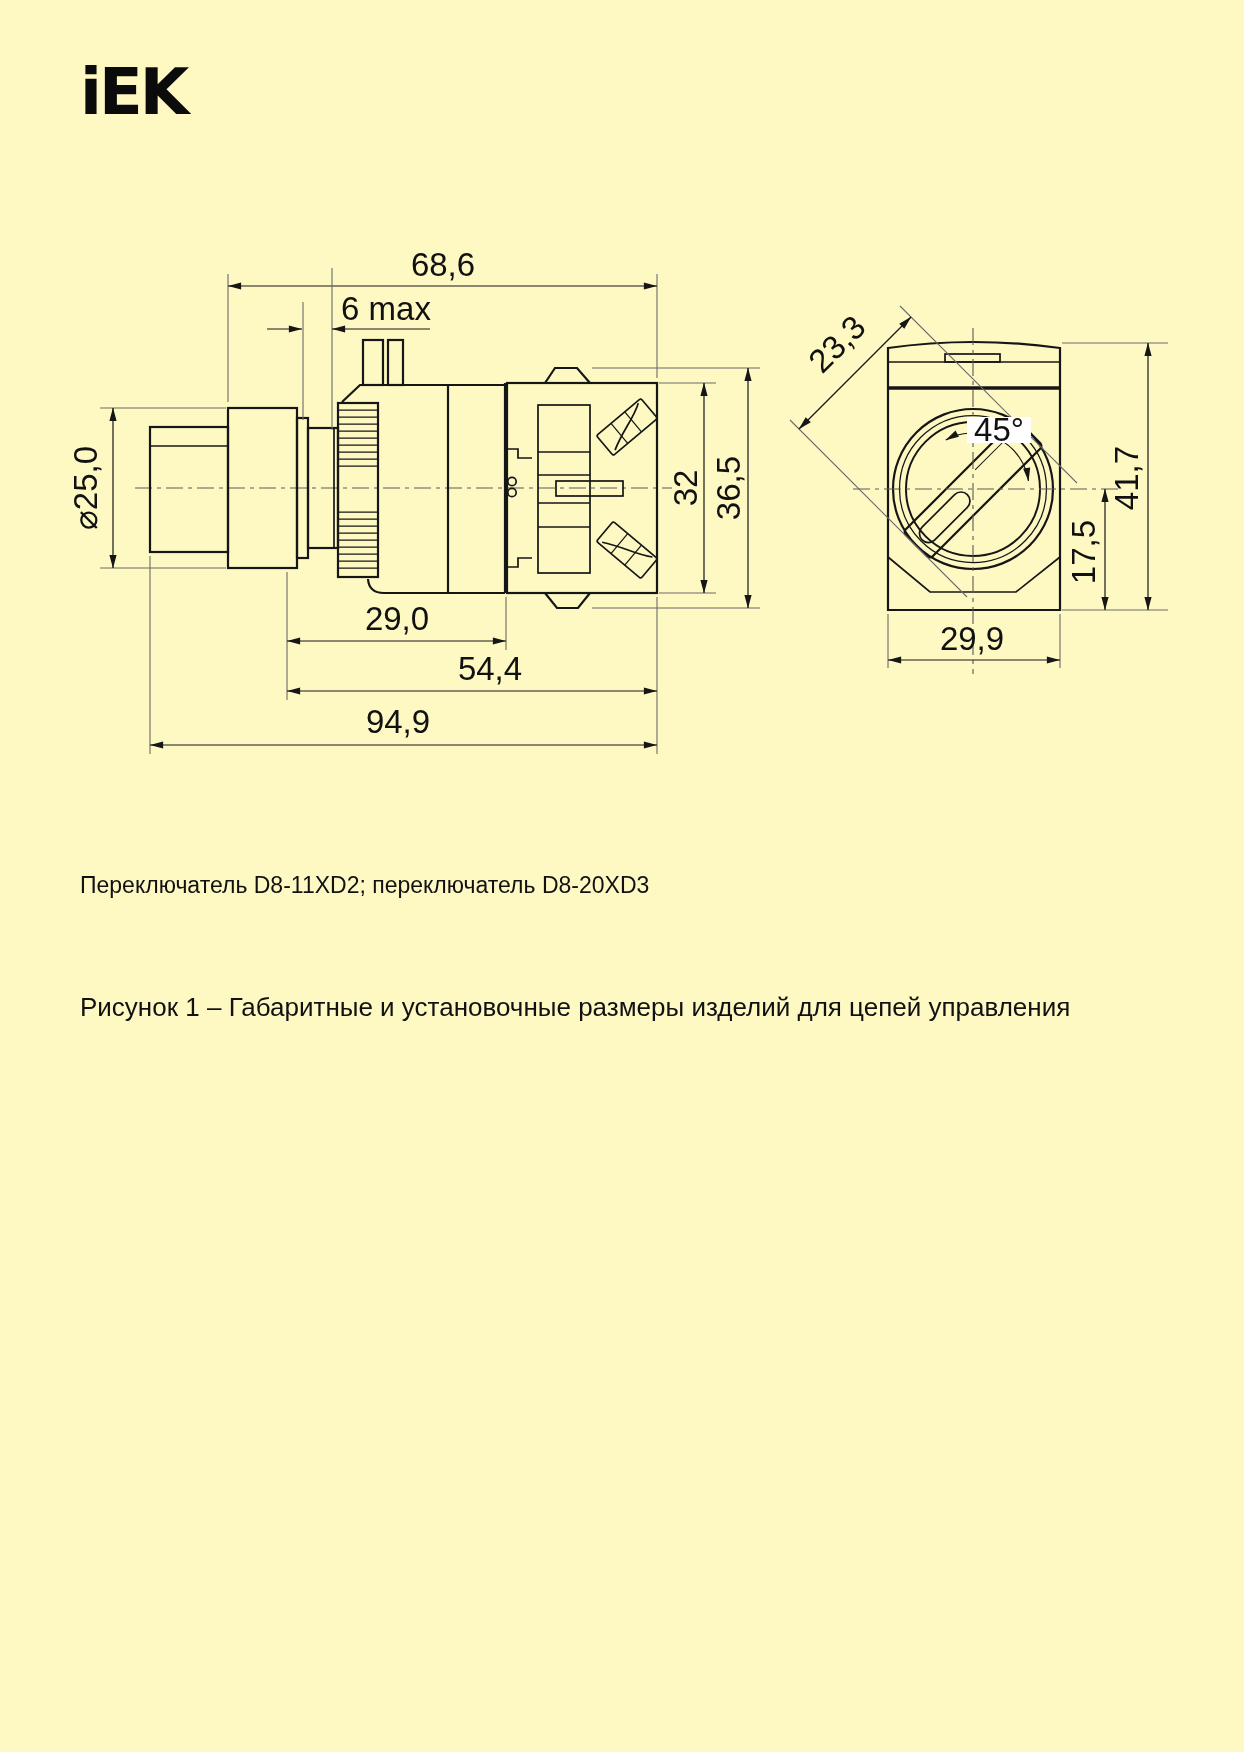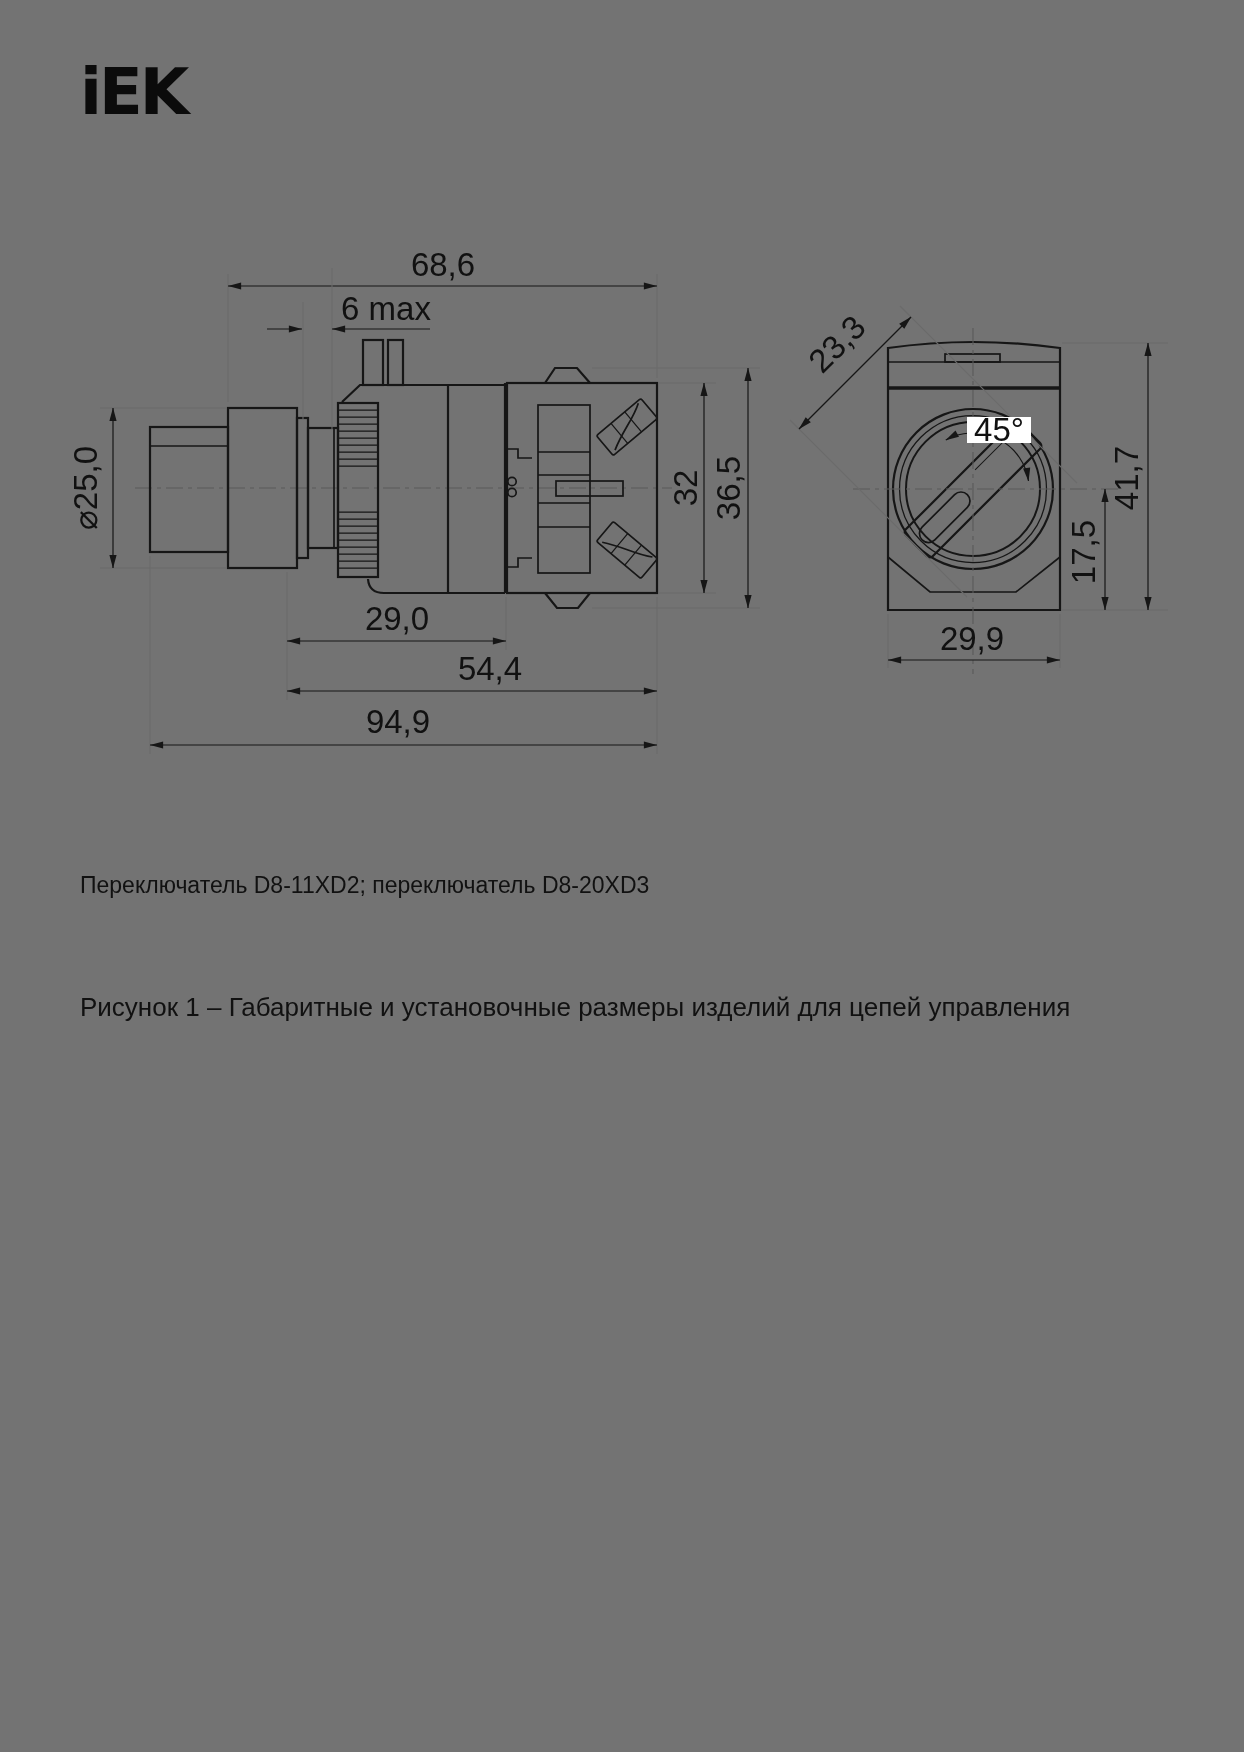--- a/index.html
+++ b/index.html
@@ -1,20 +1,20 @@
 <!DOCTYPE html>
 <html><head>
 <meta charset="utf-8">
 <style>
   html,body{margin:0;padding:0;background:#e8e8e8;}
   .page{
     position:relative;
     width:1244px;height:1752px;
     margin:0 auto;
-    background:#737373;
+    background:#fef9c3;
     font-family:"Liberation Sans", sans-serif;
     overflow:hidden;
   }
   svg{position:absolute;left:0;top:0;}
   .outline{stroke:#161616;fill:none;stroke-width:2.2;stroke-linejoin:miter;}
   .inner{stroke:#161616;fill:none;stroke-width:1.7;}
   .thin{stroke:#161616;fill:none;stroke-width:1.25;}
   .dimline{stroke:#161616;fill:none;stroke-width:1.2;}
   .extline{stroke:#6b6b6b;fill:none;stroke-width:1.1;}
   .centerline{stroke:#5a5a5a;fill:none;stroke-width:1.1;stroke-dasharray:17 5 4 5;}

